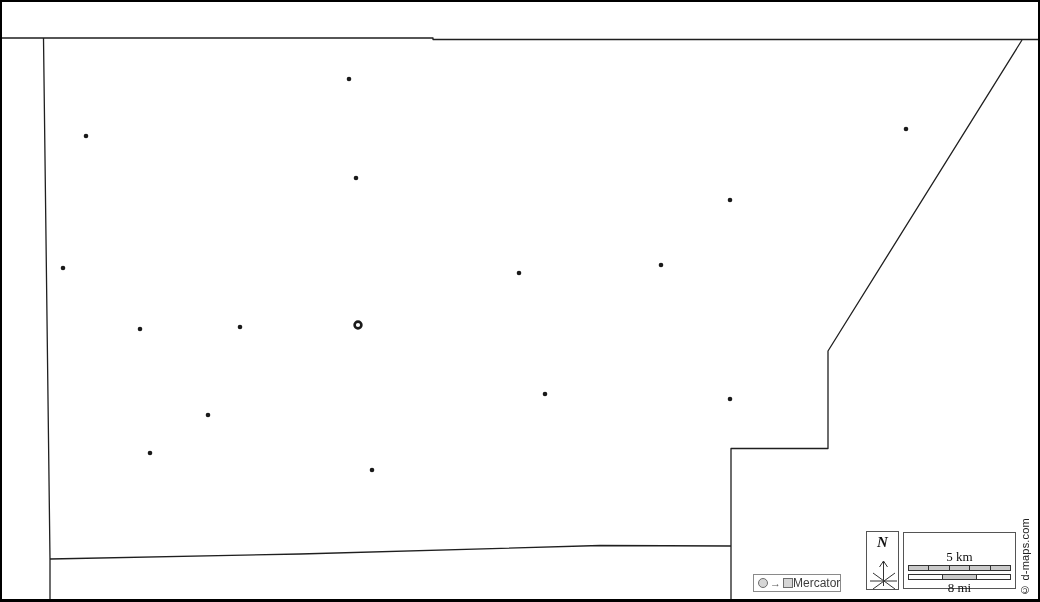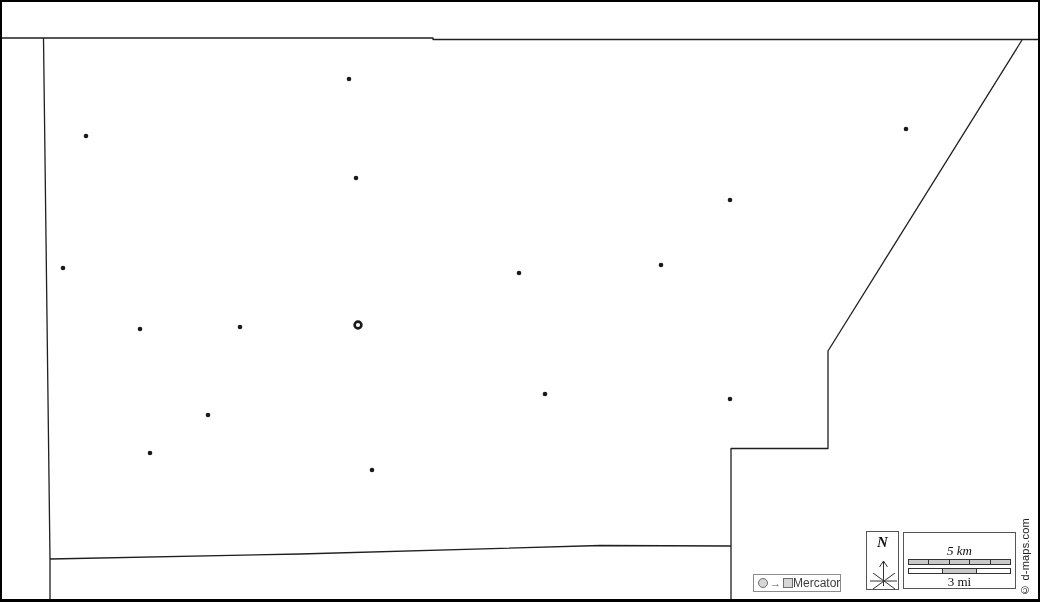--- a/index.html
+++ b/index.html
@@ -20,21 +20,21 @@
                font-family:"Liberation Serif",serif;font-style:italic;font-weight:bold;
                font-size:15px;color:#111;}
   #north-arrow{position:absolute;left:0;top:22px;}
   .narrow{stroke:#333;stroke-width:1;fill:none;}
 
   
   #scale-box{position:absolute;left:903px;top:532px;width:113px;height:57px;box-sizing:border-box;
              border:1px solid #555;background:#fff;z-index:10;}
   .scale-label{text-align:center;font-family:"Liberation Serif",serif;font-size:13px;color:#111;
                line-height:15px;}
-  #km-label{margin-top:10px;font-style:italic;}
+  #km-label{margin-top:16px;}
   .bar{display:flex;width:103px;height:6px;box-sizing:border-box;border:1px solid #333;
        margin:1px auto 0 auto;}
   #mi-bar{margin-top:3px;}
   .seg{flex:1;height:100%;box-sizing:border-box;border-right:1px solid #333;}
   .seg:last-child{border-right:none;}
   .seg.g{background:#c9c9c9;}
   .seg.w{background:#fff;}
 
   
   #mercator-box{position:absolute;left:753px;top:574px;width:88px;height:18px;box-sizing:border-box;
@@ -102,21 +102,21 @@
         <div class="seg g"></div>
         <div class="seg g"></div>
         <div class="seg g"></div>
         <div class="seg g"></div>
       </div>
     <div id="mi-bar" class="bar">
         <div class="seg w"></div>
         <div class="seg g"></div>
         <div class="seg w"></div>
       </div>
-    <div id="mi-label" class="scale-label">3 mi</div>
+    <div id="mi-label" class="scale-label">8 mi</div>
   </div>
 
   <div id="mercator-box">
     <span class="proj-circle"></span>
     <span class="proj-arrow">→</span>
     <span class="proj-square"></span>
     <span id="mercator-label">Mercator</span>
   </div>
 
   <div id="copyright">© d-maps.com</div>

